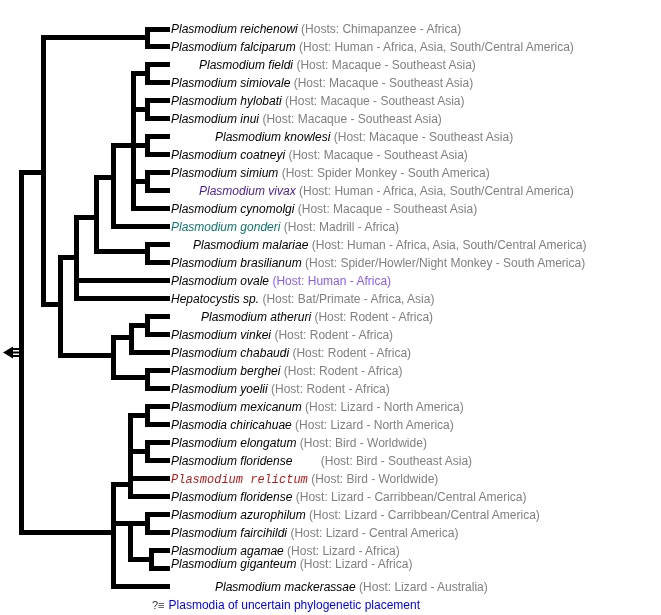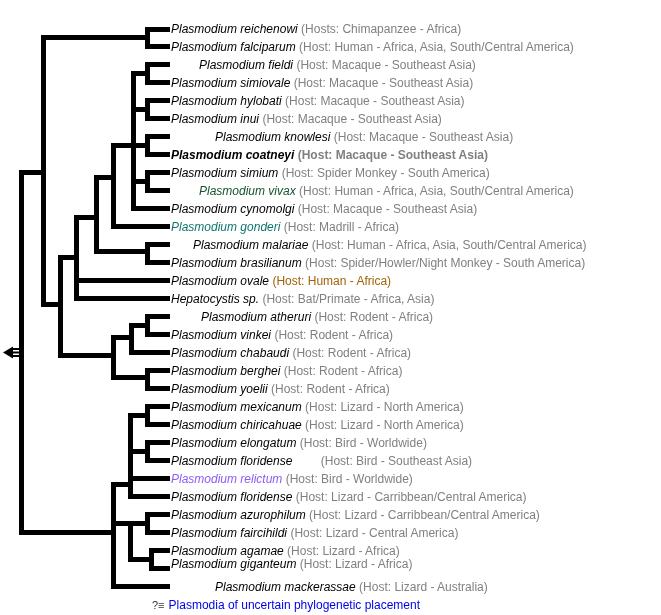--- a/index.html
+++ b/index.html
@@ -117,39 +117,39 @@
   </svg>
 
   <div id="labels">
       <div class="leaf" style="top: 21px;"><span class="sp" style="color: rgb(0, 0, 0);">Plasmodium reichenowi</span><span class="host" style="color: rgb(128, 128, 128);"> (Hosts: Chimapanzee - Africa)</span></div>
       <div class="leaf" style="top: 39px;"><span class="sp" style="color: rgb(0, 0, 0);">Plasmodium falciparum</span><span class="host" style="color: rgb(128, 128, 128);"> (Host: Human - Africa, Asia, South/Central America)</span></div>
       <div class="leaf" style="top: 57px;"><span class="sp" style="color: rgb(0, 0, 0); padding-left: 28px;">Plasmodium fieldi</span><span class="host" style="color: rgb(128, 128, 128);"> (Host: Macaque - Southeast Asia)</span></div>
       <div class="leaf" style="top: 75px;"><span class="sp" style="color: rgb(0, 0, 0);">Plasmodium simiovale</span><span class="host" style="color: rgb(128, 128, 128);"> (Host: Macaque - Southeast Asia)</span></div>
       <div class="leaf" style="top: 93px;"><span class="sp" style="color: rgb(0, 0, 0);">Plasmodium hylobati</span><span class="host" style="color: rgb(128, 128, 128);"> (Host: Macaque - Southeast Asia)</span></div>
       <div class="leaf" style="top: 111px;"><span class="sp" style="color: rgb(0, 0, 0);">Plasmodium inui</span><span class="host" style="color: rgb(128, 128, 128);"> (Host: Macaque - Southeast Asia)</span></div>
       <div class="leaf" style="top: 129px; padding-left: 44px;"><span class="sp" style="color: rgb(0, 0, 0);">Plasmodium knowlesi</span><span class="host" style="color: rgb(128, 128, 128);"> (Host: Macaque - Southeast Asia)</span></div>
-      <div class="leaf" style="top: 147px; font-weight: bold;"><span class="sp" style="color: rgb(0, 0, 0);">Plasmodium coatneyi</span><span class="host" style="color: rgb(128, 128, 128);"> (Host: Macaque - Southeast Asia)</span></div>
+      <div class="leaf" style="top: 147px;"><span class="sp" style="color: rgb(0, 0, 0);">Plasmodium coatneyi</span><span class="host" style="color: rgb(128, 128, 128);"> (Host: Macaque - Southeast Asia)</span></div>
       <div class="leaf" style="top: 165px;"><span class="sp" style="color: rgb(0, 0, 0);">Plasmodium simium</span><span class="host" style="color: rgb(128, 128, 128);"> (Host: Spider Monkey - South America)</span></div>
-      <div class="leaf" style="top: 183px;"><span class="sp" style="color: #14532d; padding-left: 28px;">Plasmodium vivax</span><span class="host" style="color: rgb(128, 128, 128);"> (Host: Human - Africa, Asia, South/Central America)</span></div>
+      <div class="leaf" style="top: 183px;"><span class="sp" style="color: #4c1d95; padding-left: 28px;">Plasmodium vivax</span><span class="host" style="color: rgb(128, 128, 128);"> (Host: Human - Africa, Asia, South/Central America)</span></div>
       <div class="leaf" style="top: 201px;"><span class="sp" style="color: rgb(0, 0, 0);">Plasmodium cynomolgi</span><span class="host" style="color: rgb(128, 128, 128);"> (Host: Macaque - Southeast Asia)</span></div>
       <div class="leaf" style="top: 219px;"><span class="sp" style="color: #0f766e;">Plasmodium gonderi</span><span class="host" style="color: rgb(128, 128, 128);"> (Host: Madrill - Africa)</span></div>
       <div class="leaf" style="top: 237px; padding-left: 22px;"><span class="sp" style="color: rgb(0, 0, 0);">Plasmodium malariae</span><span class="host" style="color: rgb(128, 128, 128);"> (Host: Human - Africa, Asia, South/Central America)</span></div>
       <div class="leaf" style="top: 255px;"><span class="sp" style="color: rgb(0, 0, 0);">Plasmodium brasilianum</span><span class="host" style="color: rgb(128, 128, 128);"> (Host: Spider/Howler/Night Monkey - South America)</span></div>
-      <div class="leaf" style="top: 273px;"><span class="sp" style="color: rgb(0, 0, 0);">Plasmodium ovale</span><span class="host" style="color: #a16207;"> (Host: Human - Africa)</span></div>
+      <div class="leaf" style="top: 273px;"><span class="sp" style="color: rgb(0, 0, 0);">Plasmodium ovale</span><span class="host" style="color: #8b5cf6;"> (Host: Human - Africa)</span></div>
       <div class="leaf" style="top: 291px;"><span class="sp" style="color: rgb(0, 0, 0);">Hepatocystis sp.</span><span class="host" style="color: rgb(128, 128, 128);"> (Host: Bat/Primate - Africa, Asia)</span></div>
       <div class="leaf" style="top: 309px;"><span class="sp" style="color: rgb(0, 0, 0); padding-left: 30px;">Plasmodium atheruri</span><span class="host" style="color: rgb(128, 128, 128);"> (Host: Rodent - Africa)</span></div>
       <div class="leaf" style="top: 327px;"><span class="sp" style="color: rgb(0, 0, 0);">Plasmodium vinkei</span><span class="host" style="color: rgb(128, 128, 128);"> (Host: Rodent - Africa)</span></div>
       <div class="leaf" style="top: 345px;"><span class="sp" style="color: rgb(0, 0, 0);">Plasmodium chabaudi</span><span class="host" style="color: rgb(128, 128, 128);"> (Host: Rodent - Africa)</span></div>
       <div class="leaf" style="top: 363px;"><span class="sp" style="color: rgb(0, 0, 0);">Plasmodium berghei</span><span class="host" style="color: rgb(128, 128, 128);"> (Host: Rodent - Africa)</span></div>
       <div class="leaf" style="top: 381px;"><span class="sp" style="color: rgb(0, 0, 0);">Plasmodium yoelii</span><span class="host" style="color: rgb(128, 128, 128);"> (Host: Rodent - Africa)</span></div>
       <div class="leaf" style="top: 399px;"><span class="sp" style="color: rgb(0, 0, 0);">Plasmodium mexicanum</span><span class="host" style="color: rgb(128, 128, 128);"> (Host: Lizard - North America)</span></div>
-      <div class="leaf" style="top: 417px;"><span class="sp" style="color: rgb(0, 0, 0);">Plasmodium chiricahuae</span><span class="host" style="color: rgb(128, 128, 128);"> (Host: Lizard - North America)</span></div>
+      <div class="leaf" style="top: 417px;"><span class="sp" style="color: rgb(0, 0, 0);">Plasmodia chiricahuae</span><span class="host" style="color: rgb(128, 128, 128);"> (Host: Lizard - North America)</span></div>
       <div class="leaf" style="top: 435px;"><span class="sp" style="color: rgb(0, 0, 0);">Plasmodium elongatum</span><span class="host" style="color: rgb(128, 128, 128);"> (Host: Bird - Worldwide)</span></div>
       <div class="leaf" style="top: 453px;"><span class="sp" style="color: rgb(0, 0, 0);">Plasmodium floridense</span><span class="host" style="color: rgb(128, 128, 128); padding-left: 25px;"> (Host: Bird - Southeast Asia)</span></div>
-      <div class="leaf" style="top: 471px;"><span class="sp" style="color: #8b5cf6;">Plasmodium relictum</span><span class="host" style="color: rgb(128, 128, 128);"> (Host: Bird - Worldwide)</span></div>
+      <div class="leaf" style="top: 471px;"><span class="sp" style="color: #b91c1c; font-family: Liberation Mono, monospace;">Plasmodium relictum</span><span class="host" style="color: rgb(128, 128, 128);"> (Host: Bird - Worldwide)</span></div>
       <div class="leaf" style="top: 489px;"><span class="sp" style="color: rgb(0, 0, 0);">Plasmodium floridense</span><span class="host" style="color: rgb(128, 128, 128);"> (Host: Lizard - Carribbean/Central America)</span></div>
       <div class="leaf" style="top: 507px;"><span class="sp" style="color: rgb(0, 0, 0);">Plasmodium azurophilum</span><span class="host" style="color: rgb(128, 128, 128);"> (Host: Lizard - Carribbean/Central America)</span></div>
       <div class="leaf" style="top: 525px;"><span class="sp" style="color: rgb(0, 0, 0);">Plasmodium faircihildi</span><span class="host" style="color: rgb(128, 128, 128);"> (Host: Lizard - Central America)</span></div>
       <div class="leaf" style="top: 543px;"><span class="sp" style="color: rgb(0, 0, 0);">Plasmodium agamae</span><span class="host" style="color: rgb(128, 128, 128);"> (Host: Lizard - Africa)</span></div>
       <div class="leaf" style="top: 556px;"><span class="sp" style="color: rgb(0, 0, 0);">Plasmodium giganteum</span><span class="host" style="color: rgb(128, 128, 128);"> (Host: Lizard - Africa)</span></div>
       <div class="leaf" style="top: 579px; padding-left: 44px;"><span class="sp" style="color: rgb(0, 0, 0);">Plasmodium mackerassae</span><span class="host" style="color: rgb(128, 128, 128);"> (Host: Lizard - Australia)</span></div>
     </div>
 
   <div id="caption-row">
     <span id="caption-glyph" style="color: rgb(51, 51, 51);">?≡</span><span id="caption-link" style="color: rgb(0, 0, 238);">Plasmodia of uncertain phylogenetic placement</span>

